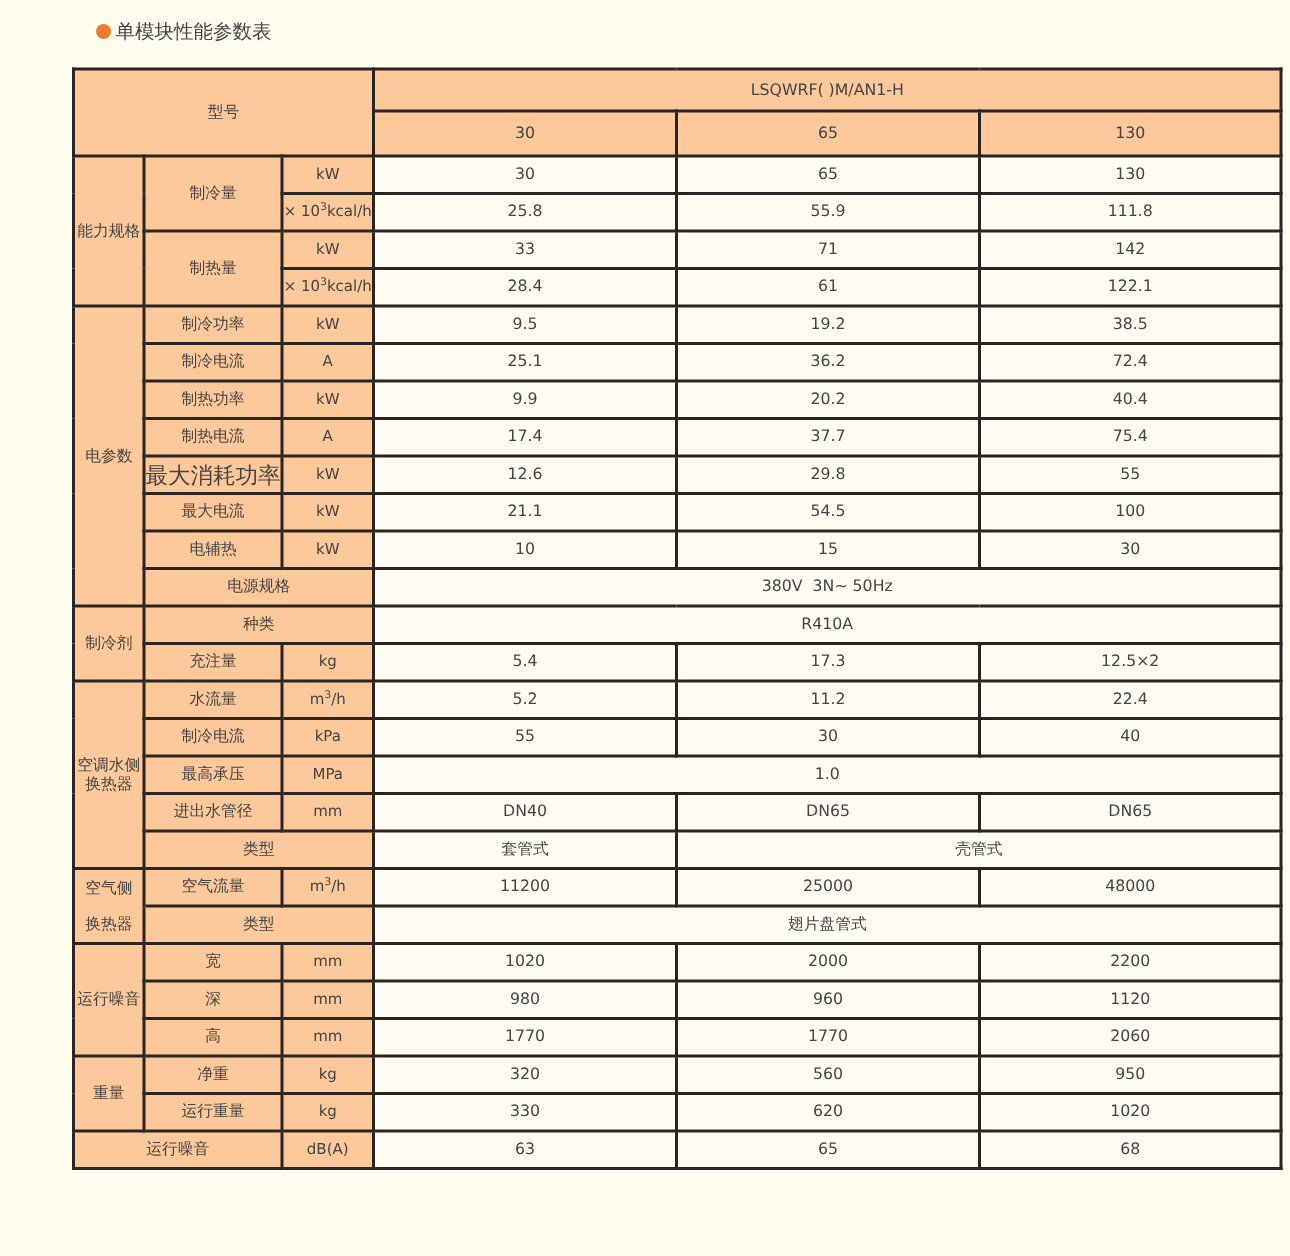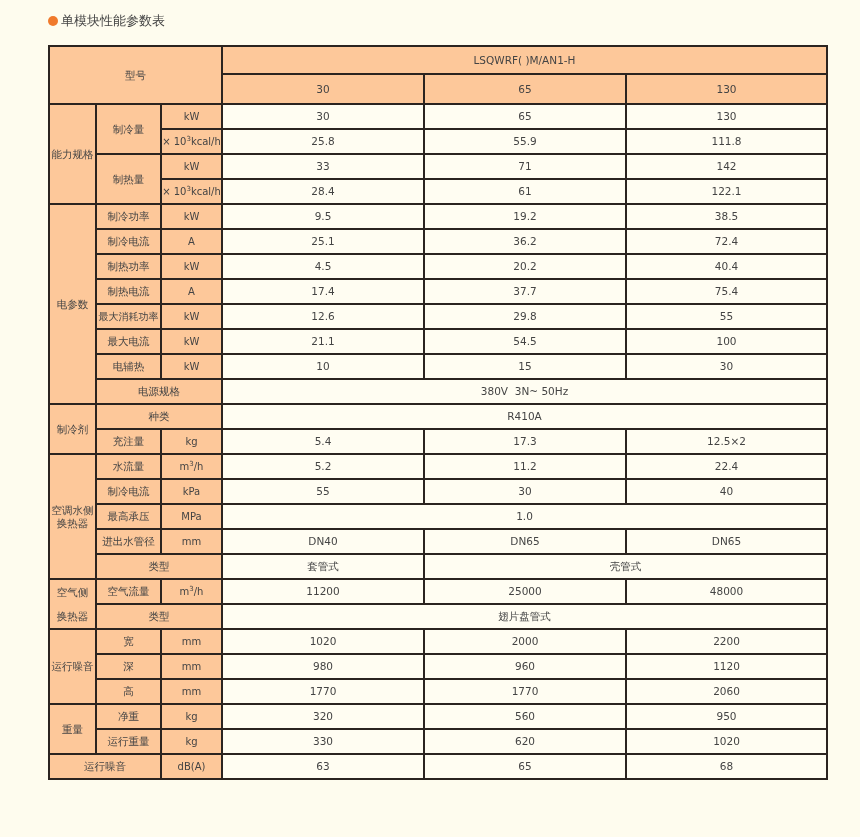--- a/index.html
+++ b/index.html
@@ -4,21 +4,21 @@
 <style>
   html, body { margin:0; padding:0; }
   body {
     width:860px; height:837px; overflow:hidden;
     background:#fefcee;
     font-family:"DejaVu Sans", "Liberation Sans", sans-serif;
     color:#3a3a3a;
     position:relative;
   }
   .title {
-    position:absolute; left:48px; top:12px;
+    position:absolute; left:64px; top:12px;
     font-size:13px; color:#444; display:flex; align-items:center;
   }
   .title .dot {
     width:10px; height:10px; border-radius:50%;
     background:#f07a2c; margin-right:3px; display:inline-block;
   }
   table.spec {
     position:absolute; left:48px; top:45px;
     border-collapse:collapse;
     table-layout:fixed;
@@ -103,33 +103,33 @@
   <tr>
     <td class="h">制冷电流</td>
     <td class="h unit">A</td>
     <td>25.1</td>
     <td>36.2</td>
     <td>72.4</td>
   </tr>
   <tr>
     <td class="h">制热功率</td>
     <td class="h unit">kW</td>
-    <td>4.5</td>
+    <td>9.9</td>
     <td>20.2</td>
     <td>40.4</td>
   </tr>
   <tr>
     <td class="h">制热电流</td>
     <td class="h unit">A</td>
     <td>17.4</td>
     <td>37.7</td>
     <td>75.4</td>
   </tr>
   <tr>
-    <td class="h" style="font-size:10px;white-space:nowrap">最大消耗功率</td>
+    <td class="h" style="font-size:15px;white-space:nowrap">最大消耗功率</td>
     <td class="h unit">kW</td>
     <td>12.6</td>
     <td>29.8</td>
     <td>55</td>
   </tr>
   <tr>
     <td class="h">最大电流</td>
     <td class="h unit">kW</td>
     <td>21.1</td>
     <td>54.5</td>

